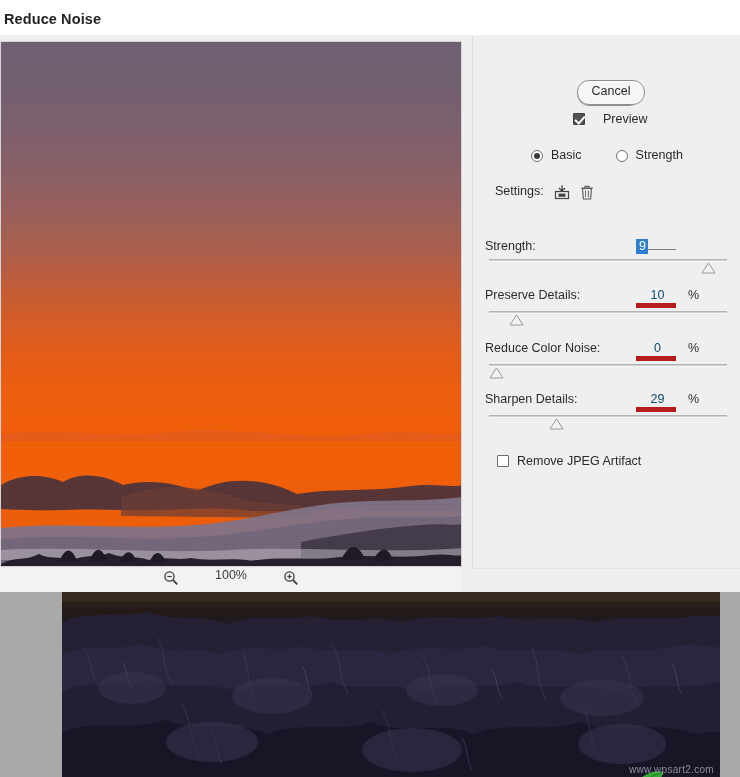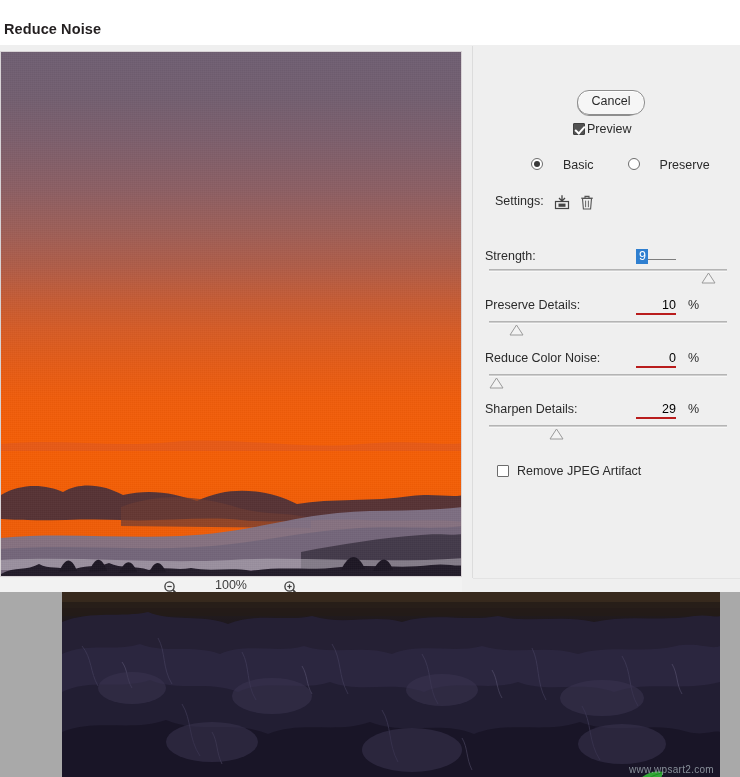--- a/index.html
+++ b/index.html
@@ -5,21 +5,21 @@
   html,body{margin:0;padding:0;}
   body{
     width:740px;height:777px;overflow:hidden;position:relative;
     background:#ffffff;
     font-family:"Liberation Sans", sans-serif;
     -webkit-font-smoothing:antialiased;
   }
 
   
   #dialog{
-    position:absolute;left:0;top:18px;width:740px;height:592px;
+    position:absolute;left:0;top:8px;width:740px;height:592px;
     background:#efefef;
   }
   #titlebar{
     position:absolute;left:0;top:0;width:740px;height:27px;
     background:#ffffff;
   }
   #dialog-title{
     position:absolute;left:4px;top:3px;
     font-size:14.5px;font-weight:bold;color:#231f20;
     letter-spacing:.1px;
@@ -62,54 +62,54 @@
     display:block;margin:0 auto;
     width:62px;height:23px;line-height:21px;
     border:1px solid #8e8e8e;border-radius:12px;
     background:#f6f6f6;color:#2b2b2b;
     font-size:12.5px;text-align:center;cursor:pointer;
     box-shadow:0 1px 0 rgba(255,255,255,.9) inset;
   }
   #ok-button{position:absolute;left:104px;top:13px;margin-top:32px;}
   #cancel-button{position:absolute;left:104px;top:44px;width:66px;}
 
-  #preview-row{position:absolute;left:100px;top:76px;display:flex;align-items:center;gap:2px;cursor:pointer;}
+  #preview-row{position:absolute;left:100px;top:76px;display:flex;align-items:center;gap:18px;cursor:pointer;}
   .cbox{
     width:12px;height:12px;border:1px solid #6d6d6d;background:#fff;
     box-sizing:border-box;position:relative;border-radius:1px;
   }
   .cbox.checked{background:#525252;border-color:#404040;}
   .cbox.checked:after{
     content:"";position:absolute;left:3px;top:0px;width:4px;height:8px;
     border:solid #fff;border-width:0 2px 2px 0;transform:rotate(42deg);
   }
   .lbl{font-size:12.5px;color:#2b2b2b;}
 
   #mode-row{position:absolute;left:58px;top:112px;display:flex;gap:34px;align-items:center;}
-  .radio-item{display:flex;align-items:flex-start;gap:20px;cursor:pointer;}
+  .radio-item{display:flex;align-items:flex-end;gap:8px;cursor:pointer;}
   .radio{width:12px;height:12px;border:1px solid #6d6d6d;border-radius:50%;background:#fff;position:relative;box-sizing:border-box;}
   .radio.on:after{content:"";position:absolute;left:2px;top:2px;width:6px;height:6px;border-radius:50%;background:#3a3a3a;}
 
   #settings-row{position:absolute;left:22px;top:148px;display:flex;align-items:flex-start;gap:10px;}
   #settings-label{font-size:12.5px;color:#2b2b2b;}
   #settings-select{
     width:140px;height:19px;border:1px solid #9a9a9a;background:#fbfbfb;
     display:flex;align-items:center;justify-content:space-between;
     padding:0 4px 0 7px;box-sizing:border-box;font-size:12px;color:#2b2b2b;cursor:pointer;
   }
   .chev{font-size:9px;color:#777;line-height:1;}
   .ticon{width:16px;height:17px;cursor:pointer;}
 
   
   .sl{position:absolute;left:0;width:267px;}
   .sl-head{display:flex;align-items:baseline;justify-content:flex-start;padding-left:12px;}
   .sl-name{font-size:12.5px;color:#2b2b2b;width:145px;}
   .sl-field{
-    width:40px;margin-left:6px;border-bottom:2px solid #b91c1c;
-    font-size:12.5px;color:#000000;text-align:right;padding:0 0 1px 3px;
+    width:40px;margin-left:6px;border-bottom:5px solid #b91c1c;
+    font-size:12.5px;color:#0c4a6e;text-align:center;padding:0 0 1px 3px;
     box-sizing:border-box;cursor:text;
   }
   .sl-field.sel{background:#2f7fd0;color:#ffffff;width:12px;padding-left:1px;text-align:center;border-bottom:none;}
   .sl-field-wrap{display:flex;align-items:baseline;}
   .sl-underline{width:28px;border-bottom:1px solid #7e7e7e;height:13px;}
   .sl-unit{font-size:12.5px;color:#2b2b2b;margin-left:12px;}
   .sl-track{position:absolute;left:16px;width:238px;height:3px;background:#cfcfcf;
     border-top:1px solid #b4b4b4;border-bottom:1px solid #f7f7f7;box-sizing:border-box;}
   .sl-handle{position:absolute;width:15px;height:12px;cursor:pointer;}
   .sl-handle svg{display:block;}
@@ -212,21 +212,21 @@
       <span class="lbl">Preview</span>
     </div>
 
     <div id="mode-row">
       <span class="radio-item">
         <span class="radio on"></span>
         <span class="lbl">Basic</span>
       </span>
       <span class="radio-item">
         <span class="radio"></span>
-        <span class="lbl">Preserve</span>
+        <span class="lbl">Strength</span>
       </span>
     </div>
 
     <div id="settings-row">
       <span id="settings-label">Settings:</span>
       <span class="ticon">
         <svg width="16" height="17" viewBox="0 0 16 17">
           <rect x="1.5" y="7.5" width="13" height="7" fill="none" stroke="#444" stroke-width="1.2"></rect>
           <rect x="4.5" y="9.6" width="7" height="3.2" fill="#444"></rect>
           <path d="M8 1.2 L8 6.4 M5 4 L8 7 L11 4" fill="none" stroke="#444" stroke-width="1.3"></path>

